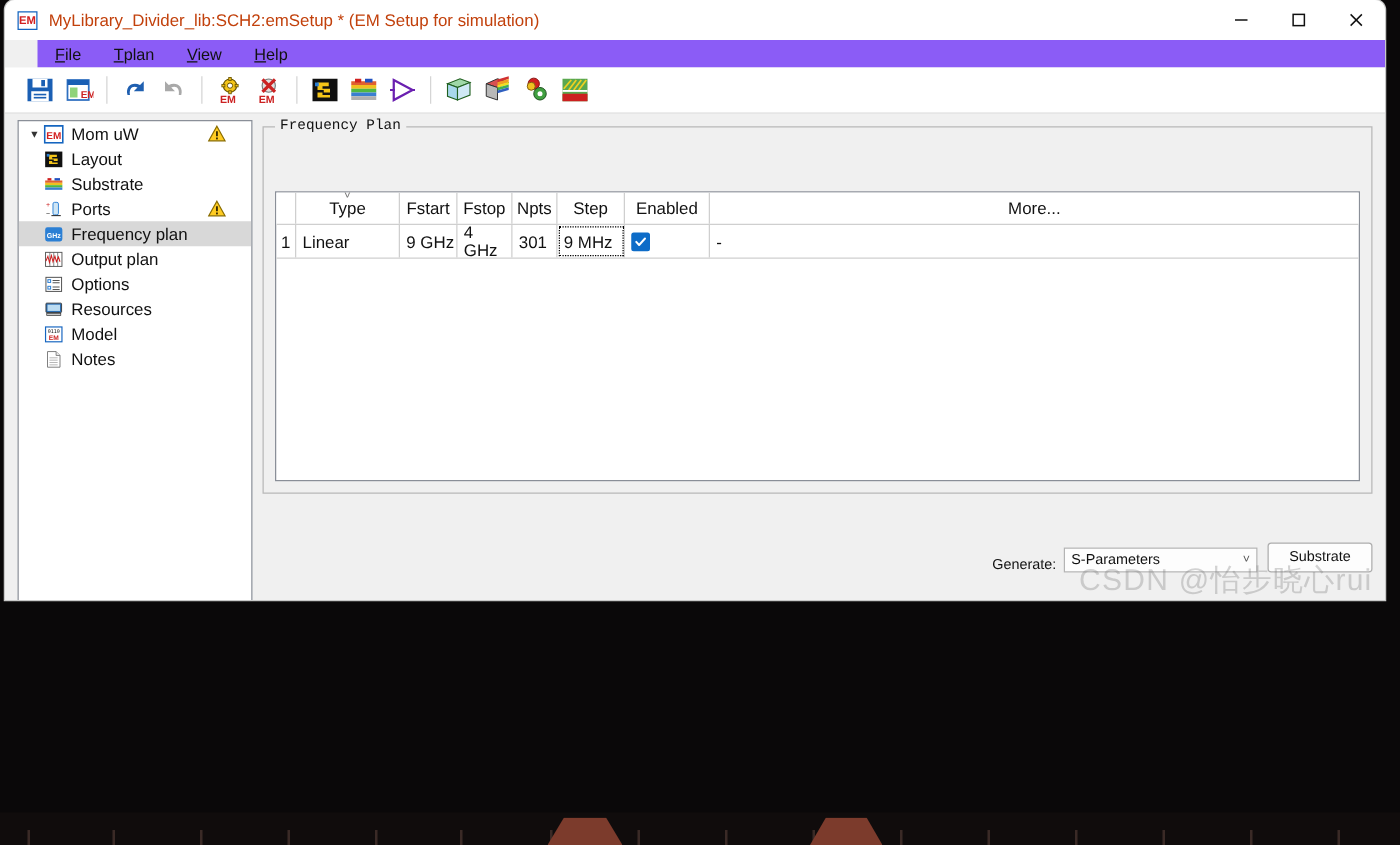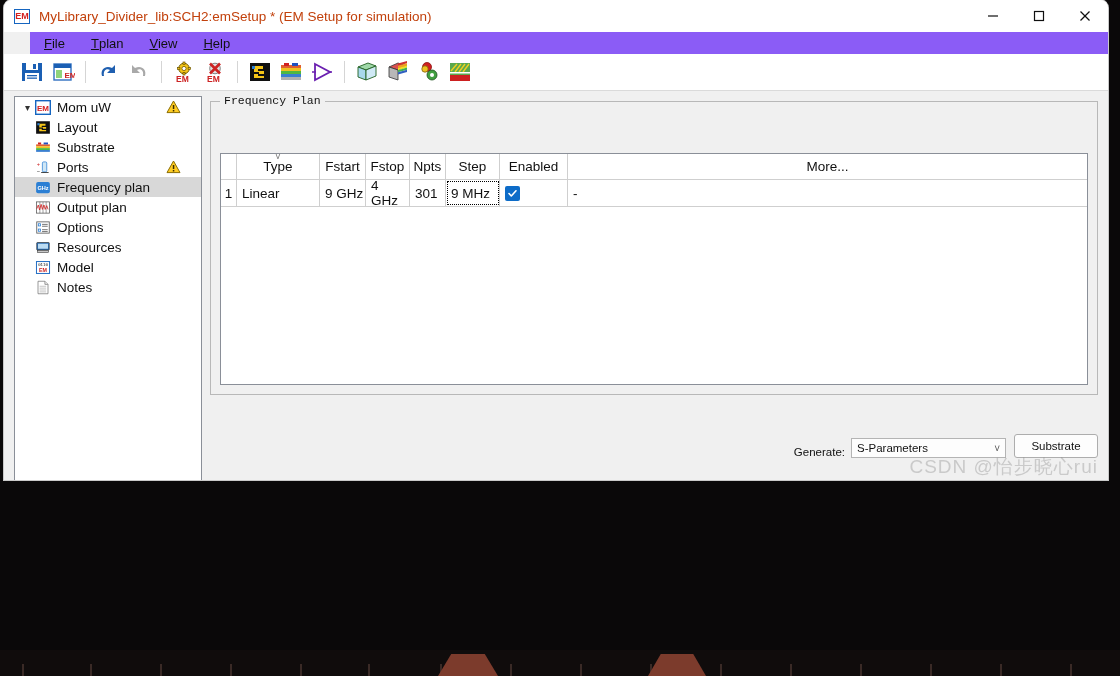--- a/index.html
+++ b/index.html
@@ -270,21 +270,21 @@
     background: #fdfdfd;
     border: 1px solid #adadad;
     border-radius: 3px;
     display: flex; align-items: center; justify-content: center;
   }
 
   
   #watermark {
     position: absolute;
     right: 10px; bottom: 0px;
-    font-size: 19px;
+    font-size: 24px;
     color: rgba(120,120,120,0.32);
     white-space: nowrap;
     letter-spacing: 1px;
     margin-left: 29px;
   }
 </style>
 </head>
 <body>
 
 <div id="desktop">

